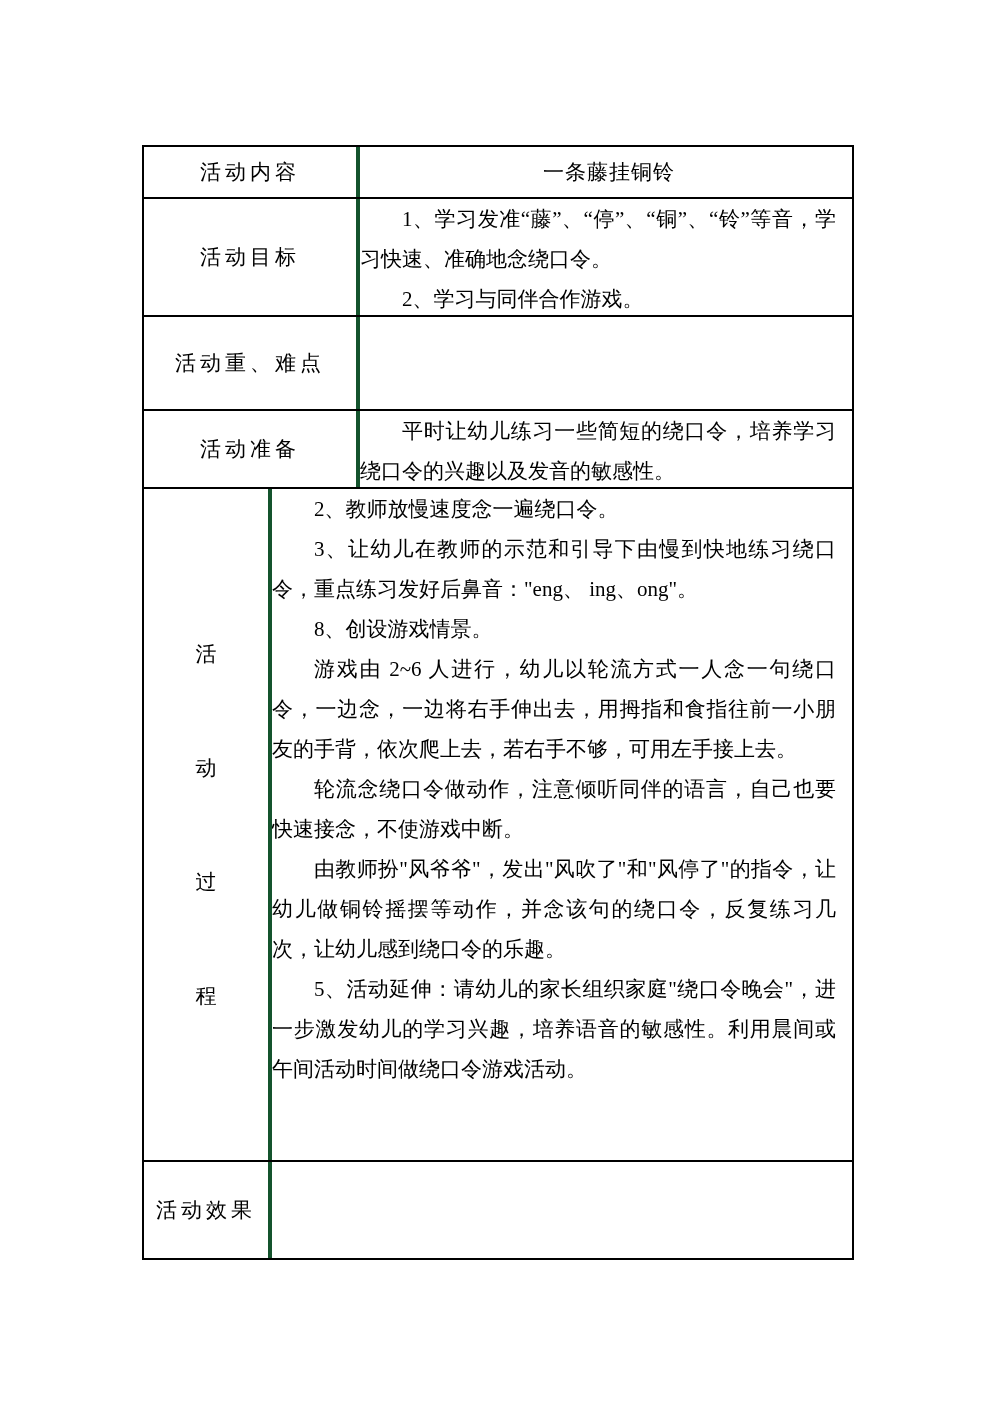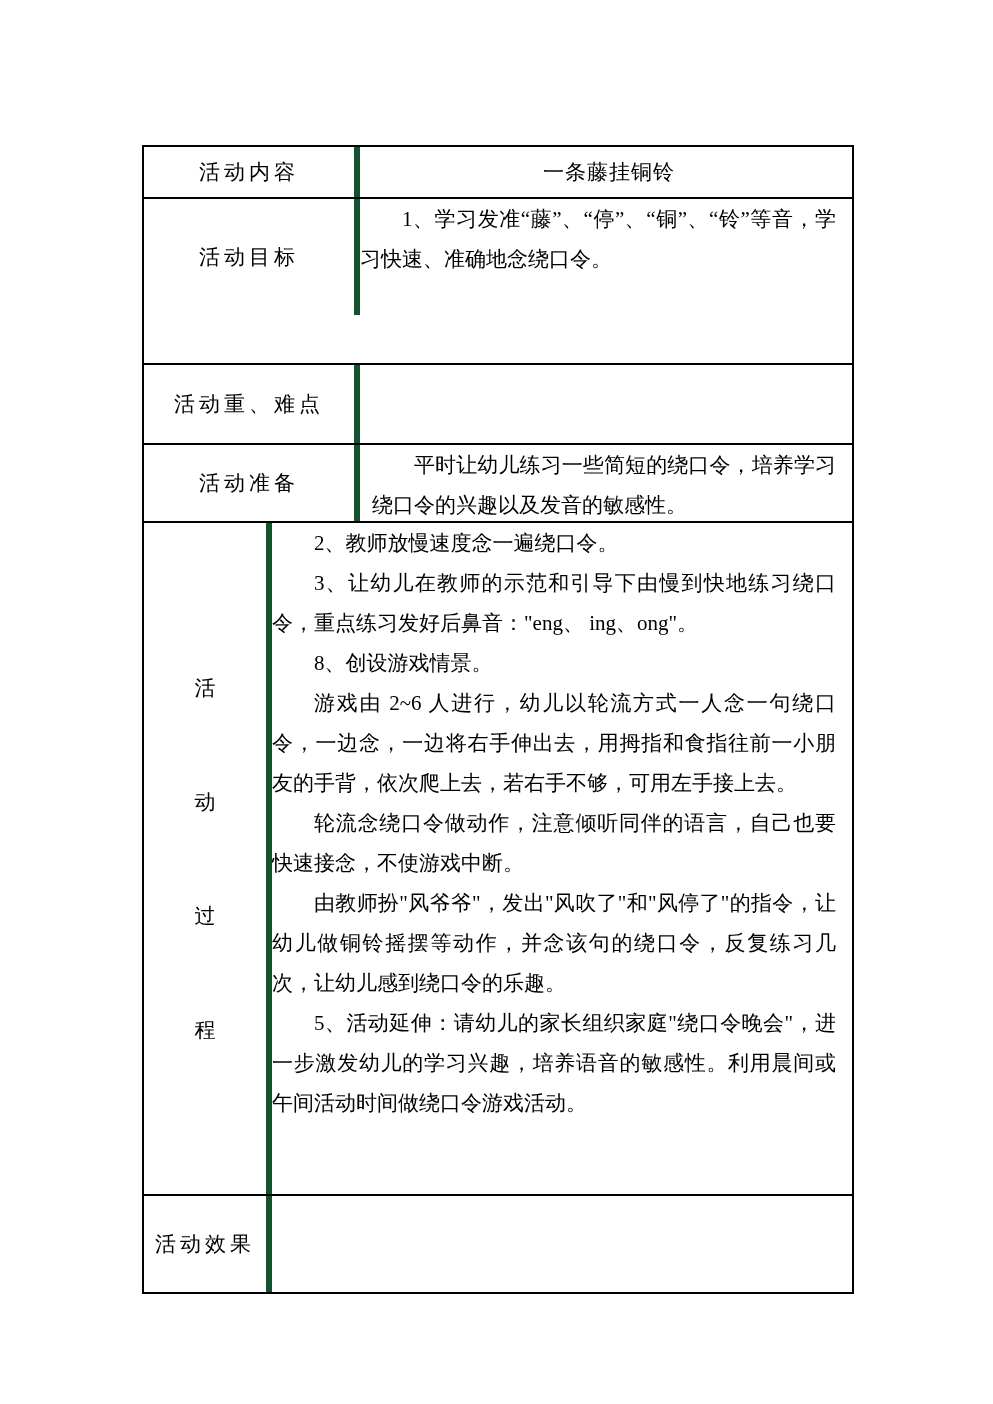--- a/index.html
+++ b/index.html
@@ -12,42 +12,42 @@
   .page { position: relative; width: 993px; height: 1404px; background:#fff; overflow: hidden; }
   .doc-table {
     position: absolute; left: 142px; top: 145px; width: 712px;
     border: 2px solid #000;
     background: #fff;
   }
   .row { display: flex; align-items: stretch; }
   .row + .row { border-top: 2px solid #000; }
   .cell-label {
     flex: 0 0 216px;
-    border-right: 6px solid #14532d;
+    border-right: 4px solid #14532d;
     display: flex; align-items: center; justify-content: center;
     font-size: 21px; letter-spacing: 4px;
   }
   .narrow .cell-label { flex: 0 0 128px; }
   .cell-content {
     flex: 1 1 auto;
     font-size: 21px;
     line-height: 40px;
     padding: 0 16px 0 0;
     text-align: justify;
     overflow: hidden;
   }
   .cell-content p { text-indent: 2em; }
   .r1 { height: 50px; }
   .r1 .cell-content {
     display: flex; align-items: center; justify-content: center;
     text-align: center; padding: 0; letter-spacing: 1px; margin-left: 6px;
   }
   .r2 { height: 118px; }
-  .r3 { height: 80px; margin-top: 48px; }
-  .r4 { height: 78px; gap: 12px; }
+  .r3 { height: 94px; }
+  .r4 { height: 78px; }
   .r5 { height: 673px; }
   .r6 { height: 98px; }
   .vlabel {
     display: flex; flex-direction: column;
     align-items: center; justify-content: center;
     gap: 86px;
     letter-spacing: 0;
   }
   .vlabel span { display: block; }
 </style>
@@ -59,20 +59,21 @@
 
     <div class="row r1">
       <div class="cell-label">活动内容</div>
       <div class="cell-content">一条藤挂铜铃</div>
     </div>
 
     <div class="row r2">
       <div class="cell-label">活动目标</div>
       <div class="cell-content">
         <p>1、学习发准“藤”、“停”、“铜”、“铃”等音，学习快速、准确地念绕口令。</p>
+        <p>2、学习与同伴合作游戏。</p>
       </div>
     </div>
 
     <div class="row r3">
       <div class="cell-label">活动重、难点</div>
     </div>
 
     <div class="row r4">
       <div class="cell-label">活动准备</div>
       <div class="cell-content">

